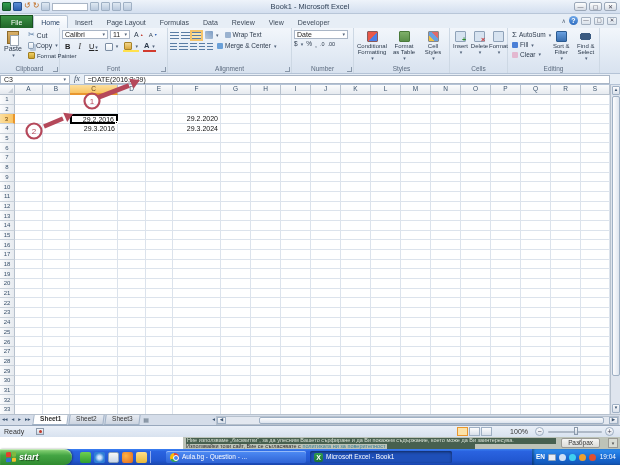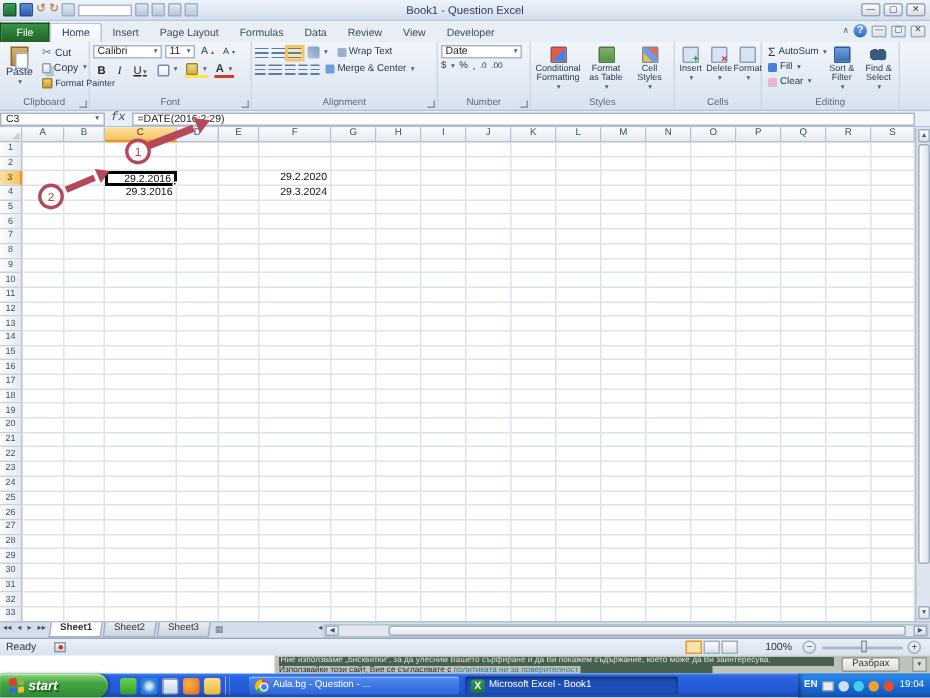--- a/index.html
+++ b/index.html
@@ -88,21 +88,21 @@
   .i-az{background:linear-gradient(#6aa0e0,#3a70b0);border:1px solid #2a5a90;}
   .i-bino{background:radial-gradient(circle at 30% 50%,#3a5a80 40%,transparent 41%),radial-gradient(circle at 70% 50%,#3a5a80 40%,transparent 41%);}
   .sigma{font-size:8px;color:#2c3a4c;}
 
   
   .fbar{position:absolute;left:0;top:74px;width:620px;height:11px;
     background:#e7eef6;border-bottom:1px solid #b4c3d6;display:flex;align-items:center;}
   .namebox{width:70px;height:9px;background:#fff;border:1px solid #aab6c6;
     font-size:7px;padding:0 3px;display:flex;align-items:center;justify-content:space-between;color:#222;}
   .namebox::after{content:"▾";font-size:5px;color:#51627a;}
-  .fx{font-family:Liberation Mono, monospace;font-style:italic;font-size:8px;color:#3c4c60;margin:0 4px;}
+  .fx{font-family:Liberation Serif, serif;font-style:italic;font-size:8px;color:#3c4c60;margin:0 4px;}
   .finput{flex:1;height:9px;background:#fff;border:1px solid #aab6c6;
     font-size:7px;padding:0 3px;display:flex;align-items:center;margin-right:10px;color:#222;}
 
   
   .sheet{position:absolute;left:0;top:85px;width:610px;height:329px;background:#fff;}
   .corner{position:absolute;left:0;top:0;width:15px;height:10px;
     background:linear-gradient(#fbfcfd,#e4e8ee);border-right:1px solid #b7c1cd;border-bottom:1px solid #b7c1cd;}
   .corner::after{content:"";position:absolute;right:1px;bottom:1px;
     border-left:5px solid transparent;border-bottom:5px solid #c6cdd6;}
   .colhdrs{position:absolute;left:15px;top:0;height:10px;display:flex;}
@@ -233,21 +233,21 @@
       <span class="qicon q-save"></span>
       <span class="qicon q-undo">↺</span>
       <span class="qicon q-redo">↻</span>
       <span class="qicon q-small"></span>
       <span class="q-box"></span>
       <span class="qicon q-small"></span>
       <span class="qicon q-small"></span>
       <span class="qicon q-small"></span>
       <span class="qicon q-small"></span>
     </div>
-    <div class="win-title">Book1  -  Question Excel</div>
+    <div class="win-title">Book1  -  Microsoft Excel</div>
     <div class="winbtns">
       <div class="wbtn">—</div>
       <div class="wbtn">▢</div>
       <div class="wbtn">✕</div>
     </div>
   </div>
 
   <div class="tabrow">
     <div class="tab file">File</div>
     <div class="tab active">Home</div>

